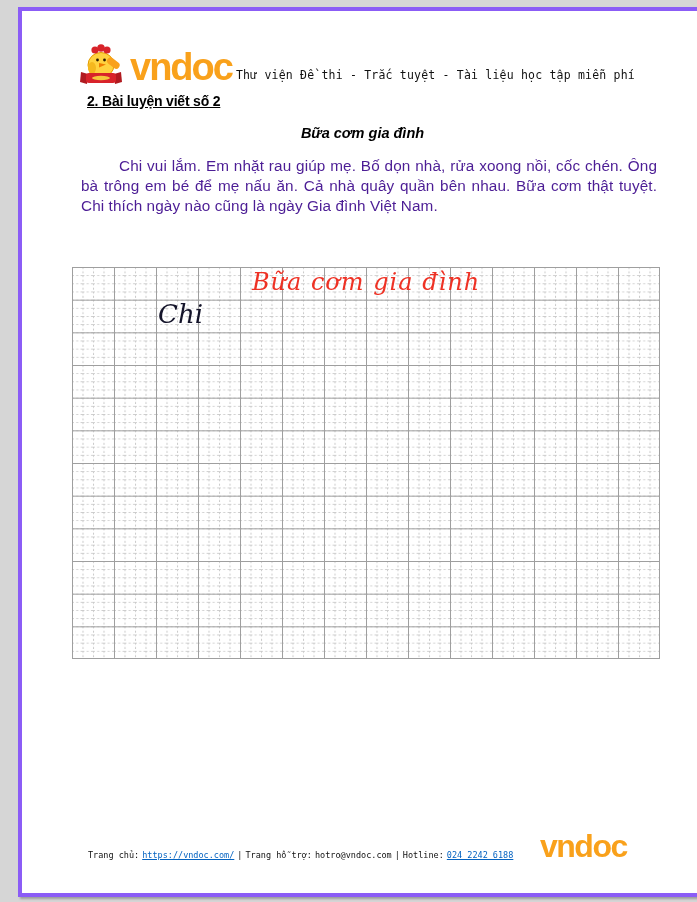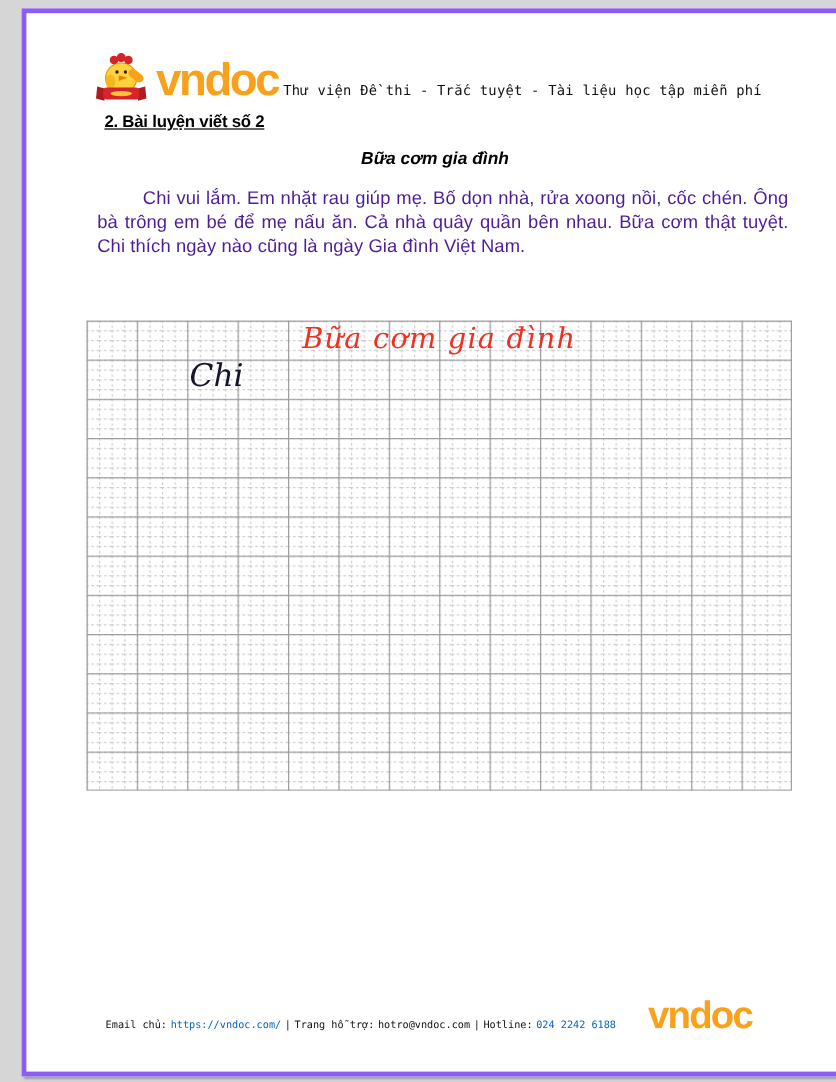--- a/index.html
+++ b/index.html
@@ -73,21 +73,21 @@
   }
 
   
   .footer-text {
     position: absolute; left: 66px; top: 839px;
     font-family: "DejaVu Sans Mono", monospace;
     font-size: 8.5px; color: #111; white-space: nowrap;
   }
   .footer-text span, .footer-text a { margin-right: 3px; }
   .footer-text a {
-    color: #0563C1; cursor: pointer;
+    color: #0563C1; text-decoration: underline; cursor: pointer;
   }
   .footer-logo {
     position: absolute; left: 518px; top: 817px;
     font-size: 32px; font-weight: bold; letter-spacing: -1.5px;
     color: #F9A11B;
   }
 </style>
 </head>
 <body>
 
@@ -132,17 +132,17 @@
       <rect width="588" height="392" fill="#ffffff"></rect>
       <rect width="588" height="392" fill="url(#smallGrid)"></rect>
       <rect width="588" height="392" fill="url(#largeGrid)"></rect>
       <rect x="0.5" y="0.5" width="587" height="391" fill="none" stroke="#9F9F9F" stroke-width="1"></rect>
     </svg>
     <div class="model-line">Bữa cơm gia đình</div>
     <div class="student-line">Chi</div>
   </div>
 
   <div class="footer-text">
-    <span>Email chủ:</span><a>https://vndoc.com/</a><span>|</span><span>Trang hỗ trợ:</span><span>hotro@vndoc.com</span><span>|</span><span>Hotline:</span><a>024 2242 6188</a>
+    <span>Trang chủ:</span><a>https://vndoc.com/</a><span>|</span><span>Trang hỗ trợ:</span><span>hotro@vndoc.com</span><span>|</span><span>Hotline:</span><a>024 2242 6188</a>
   </div>
   <div class="footer-logo">vndoc</div>
 
 </div>
 
 </body></html>

